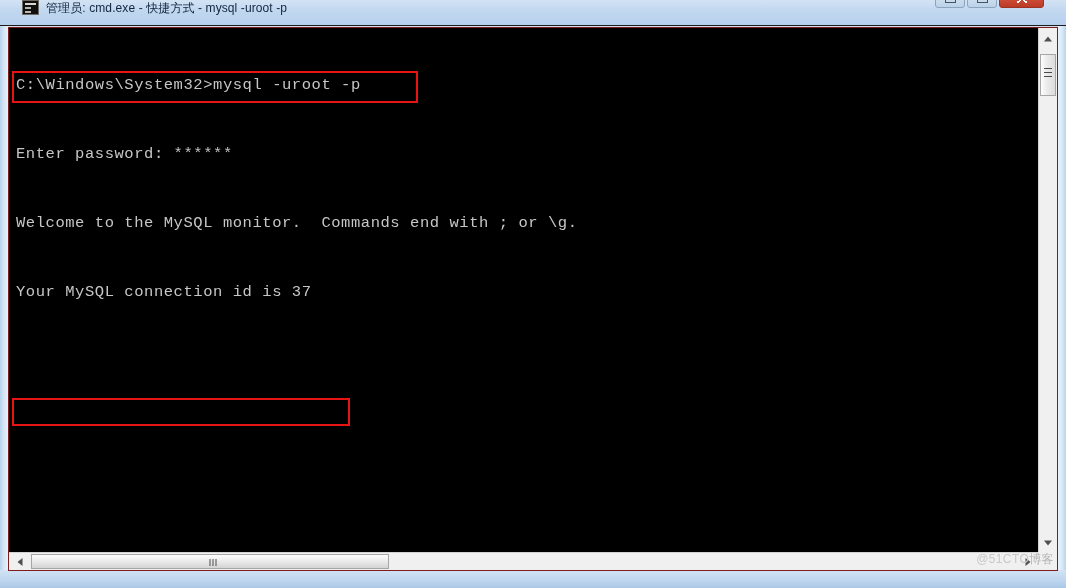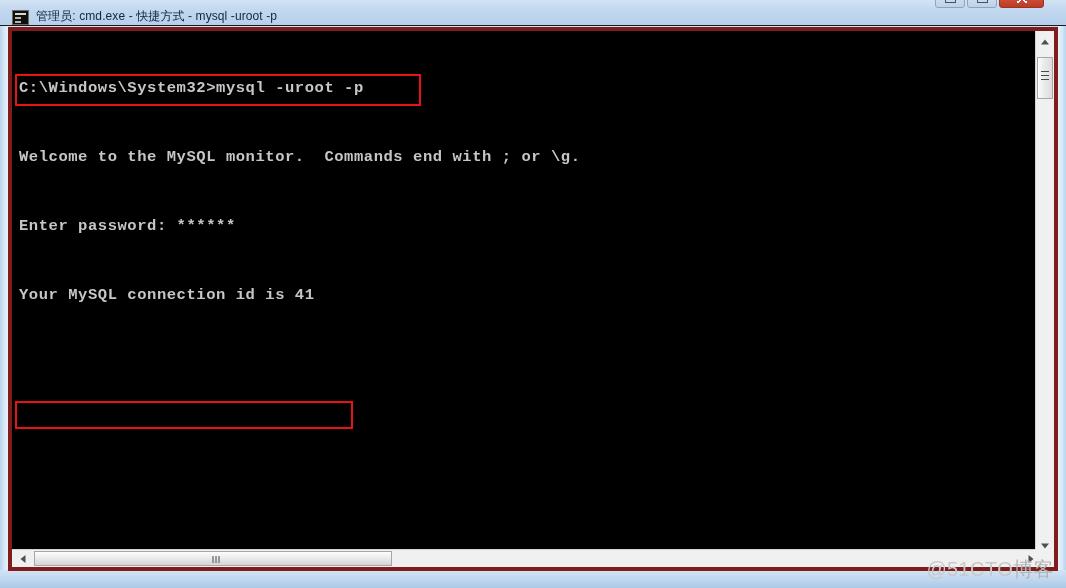--- a/index.html
+++ b/index.html
@@ -52,22 +52,22 @@
   }
 
   
   .titlebar {
     position: absolute;
     left: 0; top: 0;
     width: 1066px;
     height: 26px;
     background: linear-gradient(to bottom, #d3e3f4 0%, #c2d8f0 40%, #b6d0ec 100%);
     display: flex;
-    align-items: flex-end;
-    padding-left: 12px;
+    align-items: flex-start;
+    padding-left: 22px;
     box-sizing: border-box;
     border-bottom: 1px solid #1b1b1b;
   }
   .title-icon {
     width: 17px;
     height: 15px;
     background: #12100e;
     border: 1px solid #6d6a64;
     position: relative;
     flex: 0 0 auto;
@@ -140,23 +140,22 @@
   }
 
   
   .console-outer {
     position: absolute;
     left: 8px;
     top: 27px;
     width: 1050px;
     height: 544px;
     background: #bef264;
-    border: 4px solid #7f1d1d;
-    box-sizing: border-box;
-    font-weight: bold;
+    border: 1px solid #7f1d1d;
+    box-sizing: border-box;
   }
   .console-screen {
     position: absolute;
     left: 0;
     top: 0;
     width: 1030px;
     height: 526px;
     background: #000000;
     overflow: hidden;
   }
@@ -301,22 +300,22 @@
     bottom: 0;
     width: 19px;
     height: 18px;
     background: #f0f0f0;
   }
 
   
   .watermark {
     position: absolute;
     right: 12px;
-    bottom: 5px;
-    font-size: 20px;
+    bottom: 20px;
+    font-size: 12px;
     color: #c9c9c9;
     font-family: "Liberation Sans", sans-serif;
     letter-spacing: 0.4px;
     white-space: nowrap;
   }
   .watermark .cjk {
     color: #b4b4b4;
     font-family: "DejaVu Sans", "Liberation Sans", sans-serif;
   }
 </style>
@@ -346,23 +345,23 @@
         <span class="glyph"></span>
       </div>
     </div>
   </div>
 
   <div class="console-outer">
 
     <div class="console-screen">
       <div class="console-text">
         <div class="console-line">C:\Windows\System32&gt;mysql -uroot -p</div>
+        <div class="console-line">Enter password: ******</div>
         <div class="console-line">Welcome to the MySQL monitor.  Commands end with ; or \g.</div>
-        <div class="console-line">Enter password: ******</div>
-        <div class="console-line">Your MySQL connection id is 41</div>
+        <div class="console-line">Your MySQL connection id is 37</div>
         <div class="console-line blank"></div>
         
         
         
         
         
         
         
         
         

